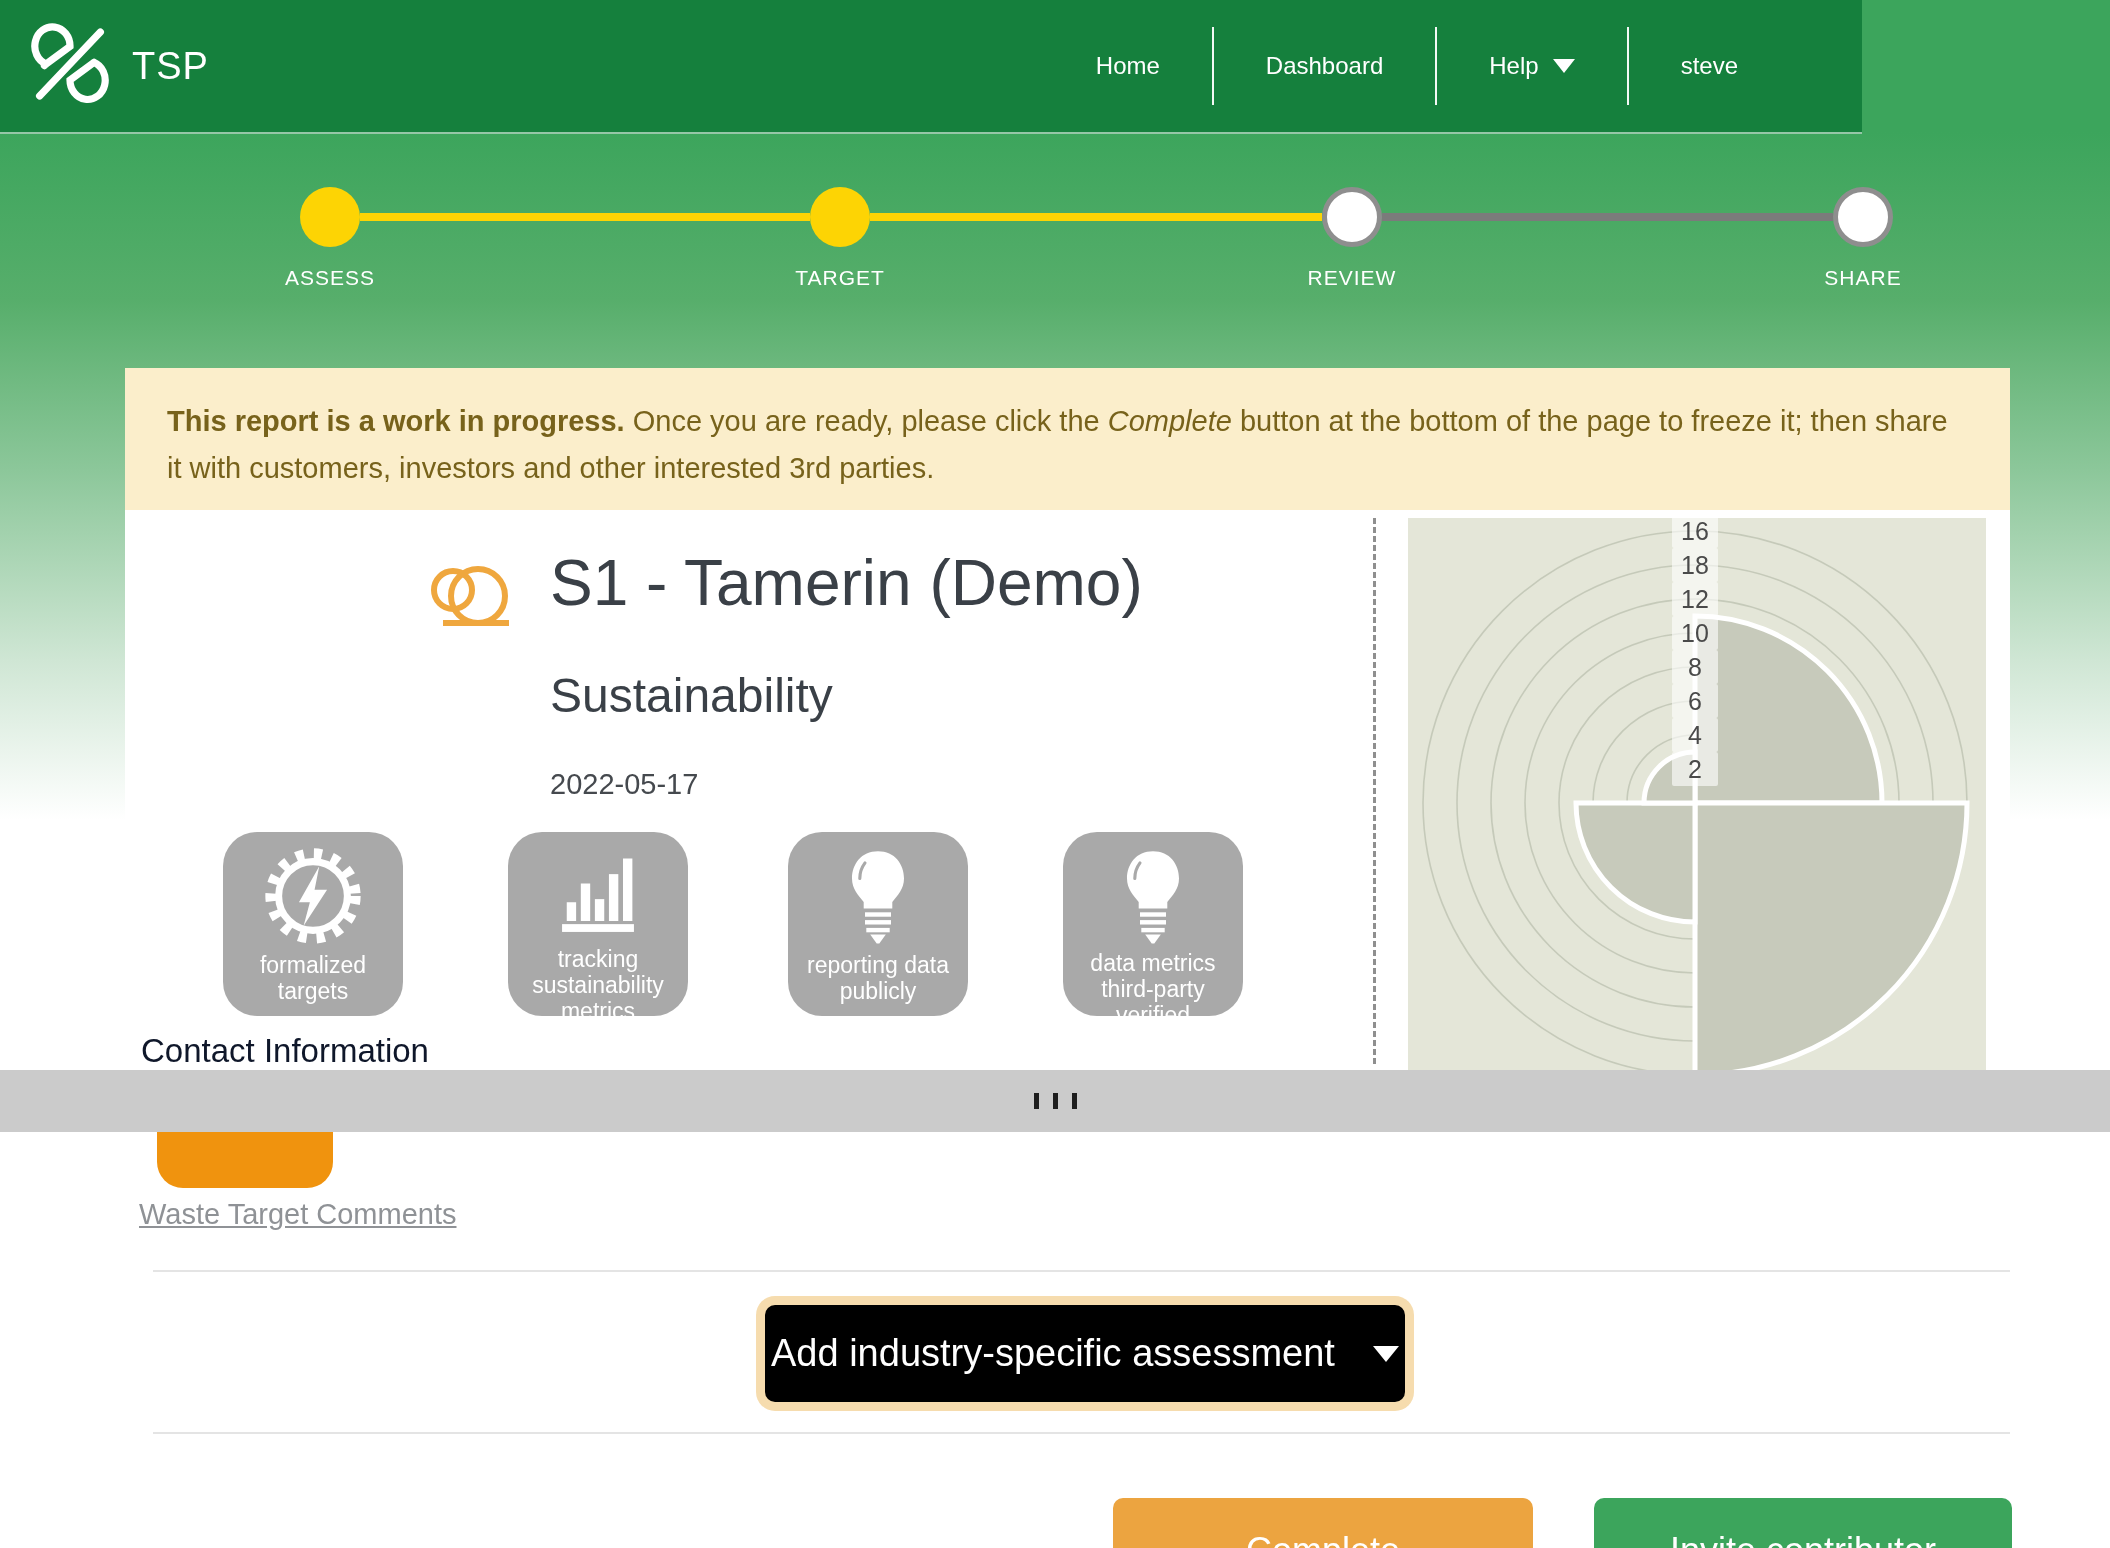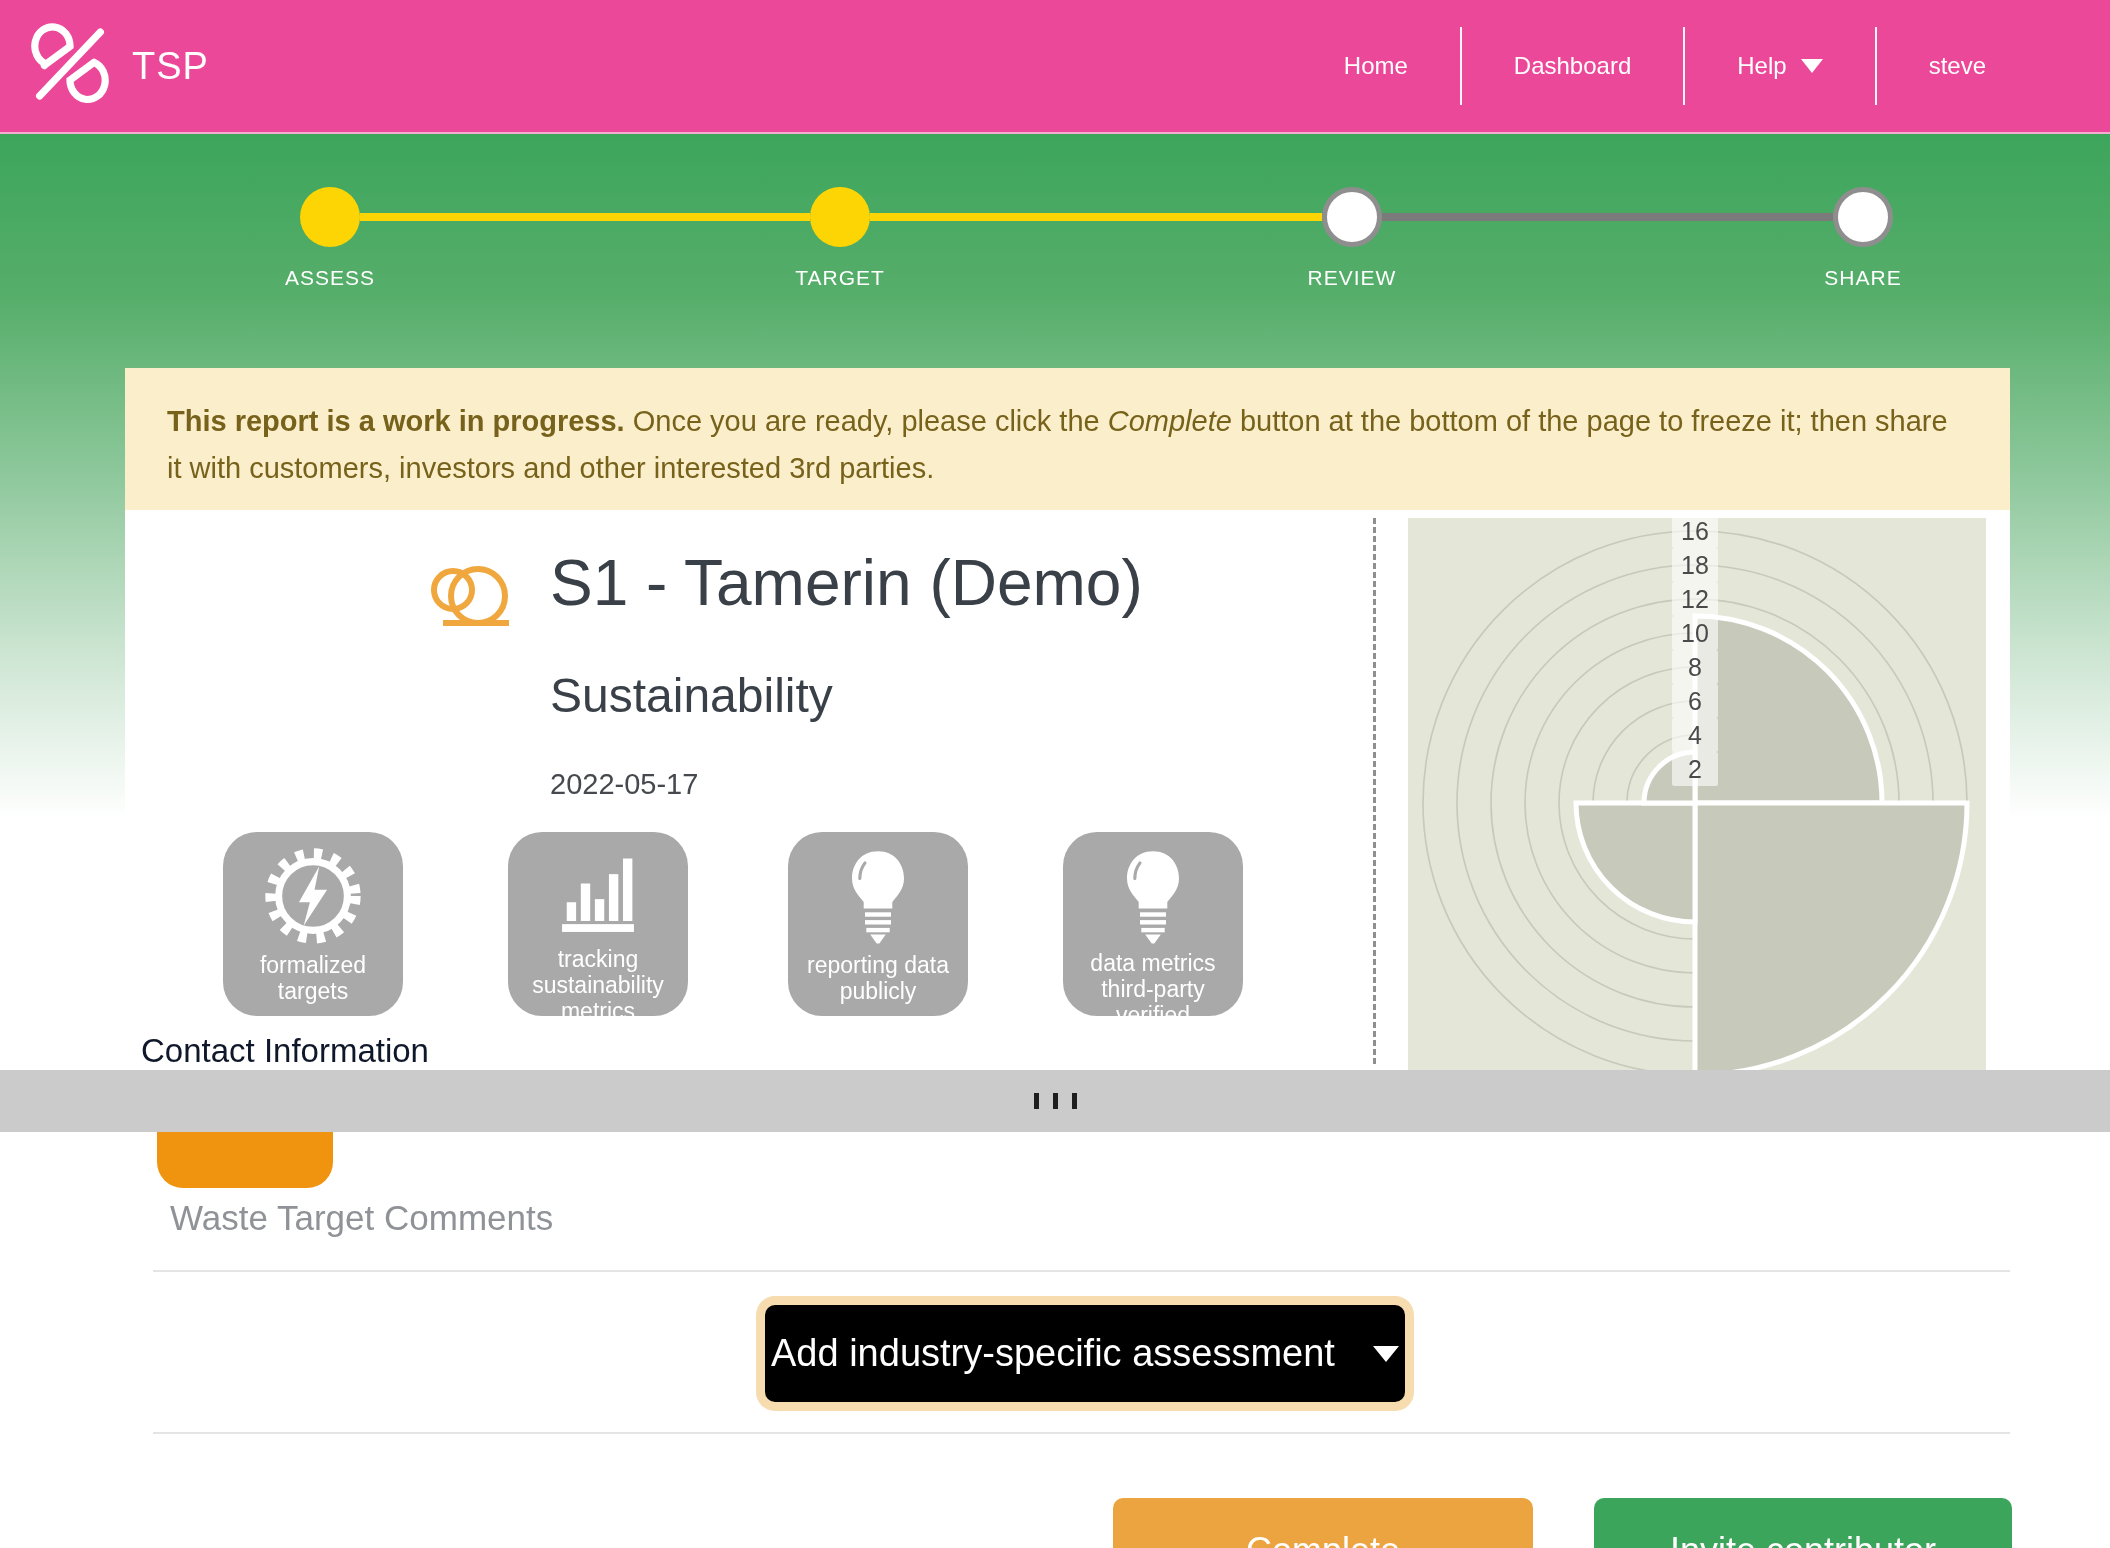--- a/index.html
+++ b/index.html
@@ -3,21 +3,21 @@
 <meta charset="utf-8">
 <style>
   html,body{margin:0;padding:0;background:#fff;}
   .page{position:relative;width:2110px;height:1548px;overflow:hidden;
         font-family:"Liberation Sans",sans-serif;background:#fff;}
   
   .bg-gradient{position:absolute;left:0;top:0;width:2110px;height:840px;
     background:linear-gradient(180deg,#3CA55C 0px,#3CA55C 132px,#57AE6B 300px,
                #8CC79A 470px,#CFE6D4 660px,#FFFFFF 820px);}
   
-  .navbar{position:absolute;left:0;top:0;width:2110px;height:132px;background:#ec4899;
+  .navbar{position:absolute;left:0;top:0;width:1862px;height:132px;background:#15803d;
     border-bottom:2px solid rgba(255,255,255,.55);display:flex;align-items:center;color:#fff;}
   .brand{display:flex;align-items:center;margin-left:30px;gap:22px;}
   .brand-name{font-size:38px;font-weight:400;letter-spacing:1px;}
   .nav-items{display:flex;align-items:center;margin-left:auto;margin-right:72px;list-style:none;padding:0;}
   .nav-item{padding:0 52px;font-size:24px;height:78px;display:flex;align-items:center;gap:14px;cursor:pointer;}
   .nav-item + .nav-item{border-left:2px solid rgba(255,255,255,.95);}
   .caret{width:0;height:0;border-left:11px solid transparent;border-right:11px solid transparent;
          border-top:14px solid #fff;display:inline-block;}
   
   .stepper{position:absolute;left:0;top:132px;width:2110px;height:190px;}
@@ -52,21 +52,21 @@
   .tick{position:absolute;width:46px;height:34px;background:rgba(255,255,255,.6);border-radius:2px;
     display:flex;align-items:center;justify-content:center;font-size:25px;color:#4A4A4A;}
   .dashed-sep{position:absolute;left:1248px;top:8px;height:546px;width:0;border-left:3px dashed #8F8F8F;}
   
   .gray-bar{position:absolute;left:0;top:1070px;width:2110px;height:62px;background:#CBCBCB;
     display:flex;align-items:center;justify-content:center;gap:14px;cursor:pointer;}
   .dot{width:5px;height:16px;background:#1E1E1E;}
   
   .orange-stub{position:absolute;left:157px;top:1132px;width:176px;height:56px;background:#F0930E;
     border-radius:0 0 26px 26px;}
-  .comment-label{position:absolute;left:170px;top:1198px;font-size:35px;font-weight:300;color:#8F9296;}
+  .comment-label{position:absolute;left:139px;top:1198px;font-size:29px;font-weight:300;color:#8F9296;text-decoration:underline;}
   .divider{position:absolute;left:153px;width:1857px;height:2px;background:#E4E4E4;}
   .divider.d1{top:1270px;} .divider.d2{top:1432px;}
   .add-btn{position:absolute;left:765px;top:1305px;width:640px;height:97px;background:#000000;
     border:none;border-radius:10px;box-shadow:0 0 0 9px #F6DCAE;color:#fff;font-size:38px;font-weight:300;
     display:flex;align-items:center;justify-content:space-between;gap:20px;cursor:pointer;
     font-family:"Liberation Sans",sans-serif;}
   .add-btn .caret{border-left-width:13px;border-right-width:13px;border-top-width:16px;}
   .bottom-btn{position:absolute;top:1498px;height:92px;border:none;border-radius:10px;color:#fff;
     font-size:36px;font-weight:300;text-align:center;padding-top:14px;box-sizing:border-box;
     cursor:pointer;font-family:"Liberation Sans",sans-serif;}

